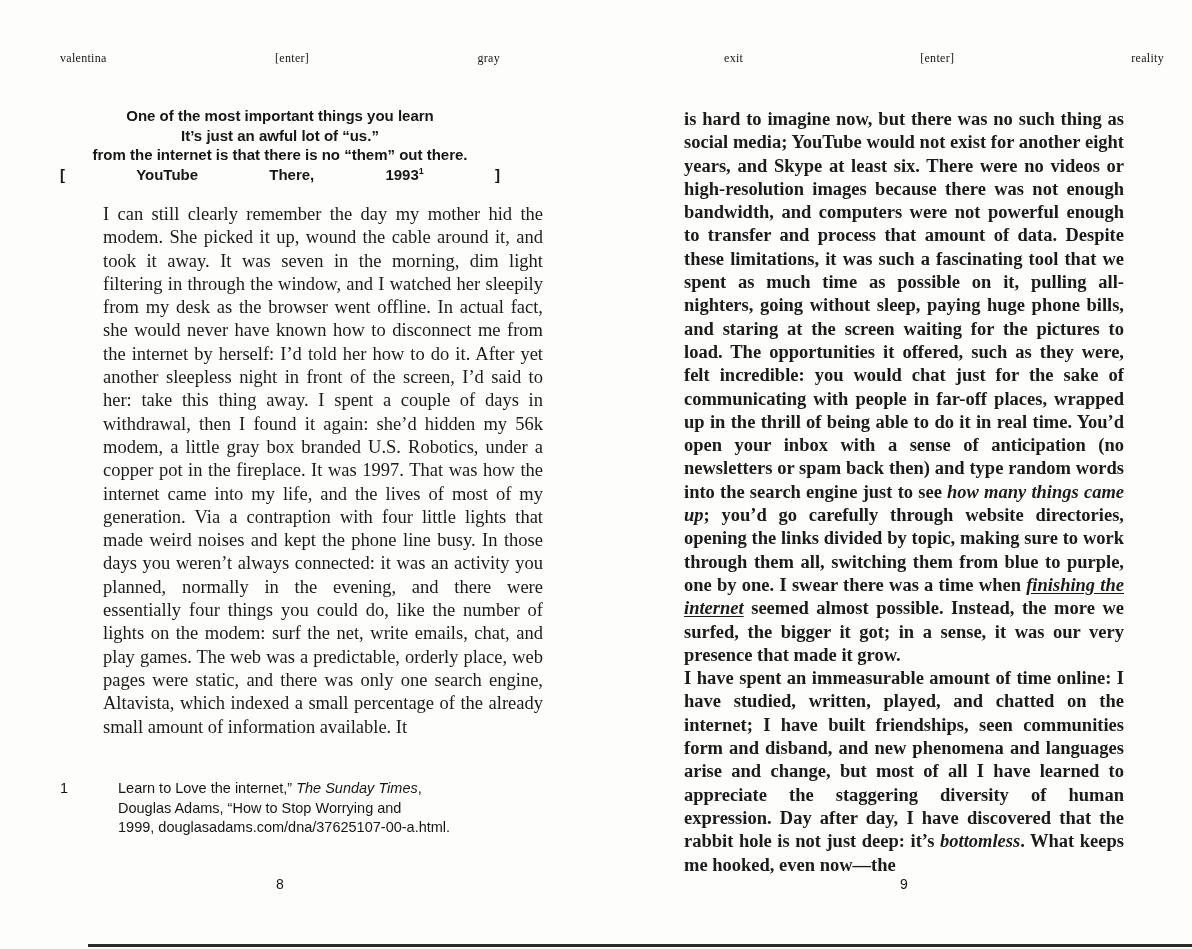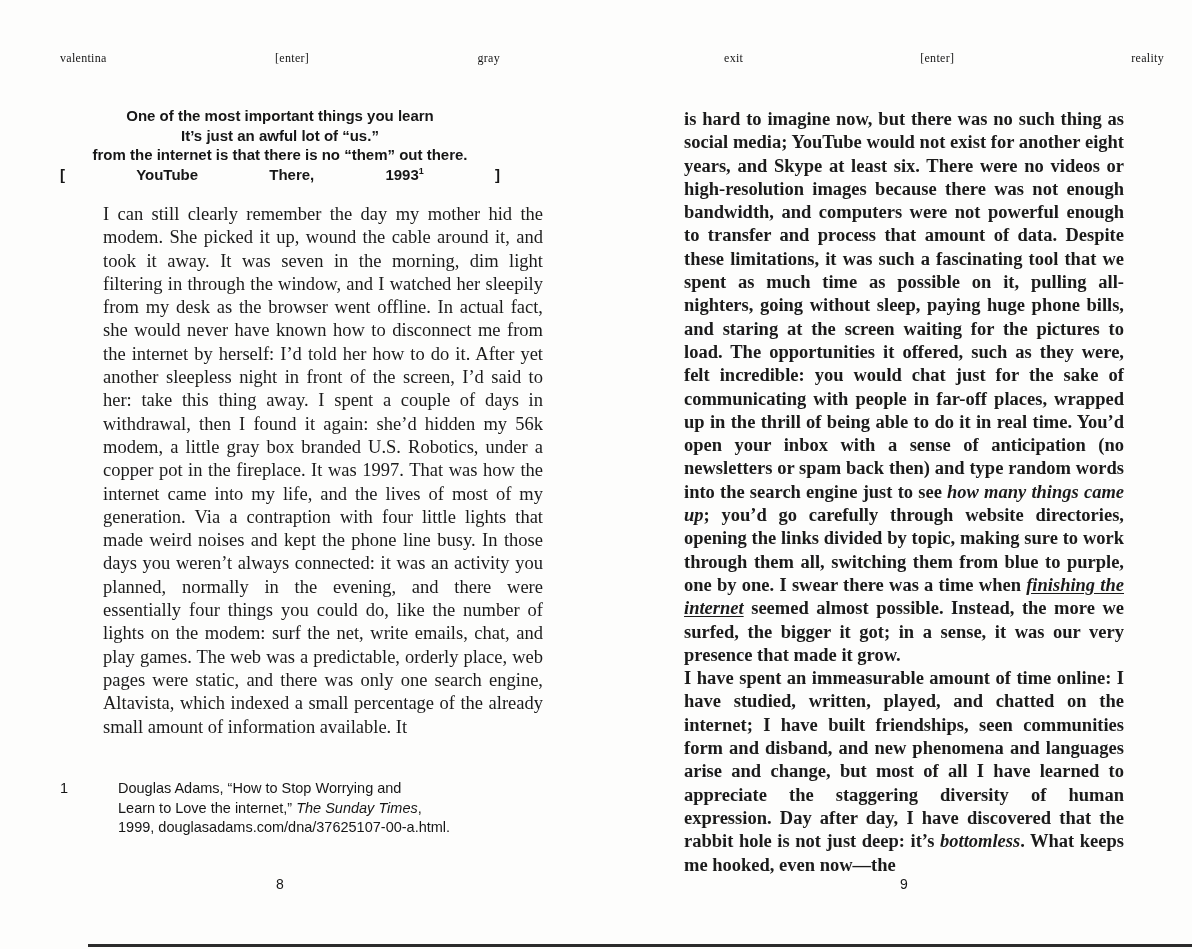--- a/index.html
+++ b/index.html
@@ -72,22 +72,22 @@
     </div>
   </div>
 
   <div class="abs body-text" style="left:72px; top:203px; width:440px;margin-left:31px;">
     <p><span>I can still clearly remember the day my mother hid the modem. She picked it up, wound the cable around it, and took it away. It was seven in the morning, dim light filtering in through the window, and I watched her sleepily from my desk as the browser went offline. In actual fact, she would never have known how to disconnect me from the internet by herself: I’d told her how to do it. After yet another sleepless night in front of the screen, I’d said to her: take this thing away. I spent a couple of days in withdrawal, then I found it again: she’d hidden my 56k modem, a little gray box branded U.S. Robotics, under a copper pot in the fireplace. It was 1997. That was how the internet came into my life, and the lives of most of my generation. Via a contraption with four little lights that made weird noises and kept the phone line busy. In those days you weren’t always connected: it was an activity you planned, normally in the evening, and there were essentially four things you could do, like the number of lights on the modem: surf the net, write emails, chat, and play games. The web was a predictable, orderly place, web pages were static, and there was only one search engine, Altavista, which indexed a small percentage of the already small amount of information available. It</span></p>
   </div>
 
   <div class="abs footnote" style="left:60px; top:779px; width:452px;">
     <span class="fn-num">1</span>
     <div class="fn-text">
+      <div><span>Learn to Love the internet,” </span><span class="it">The Sunday Times</span><span>,</span></div>
       <div><span>Douglas Adams, “How to Stop Worrying and</span></div>
-      <div><span>Learn to Love the internet,” </span><span class="it">The Sunday Times</span><span>,</span></div>
       <div><span>1999, douglasadams.com/dna/37625107-00-a.html.</span></div>
     </div>
   </div>
 
   <div class="abs page-number" style="left:60px; top:876px; width:440px;">8</div>
 
   <div class="abs page-header" style="left:724px; top:51px; width:440px;align-items:flex-end;">
     <span>exit</span>
     <span>[enter]</span>
     <span>reality</span>

